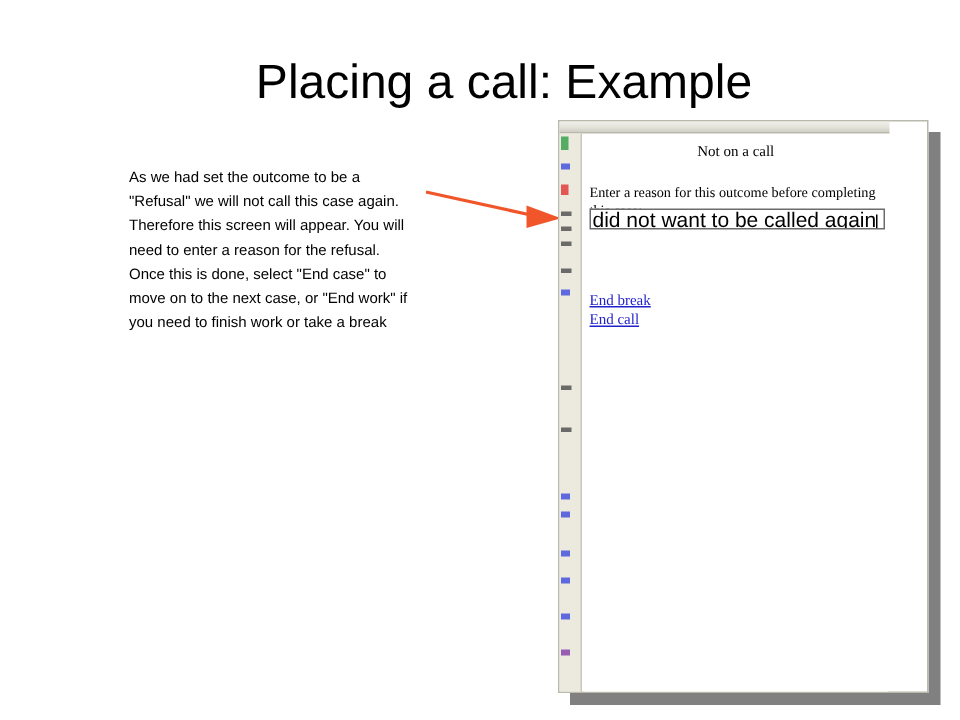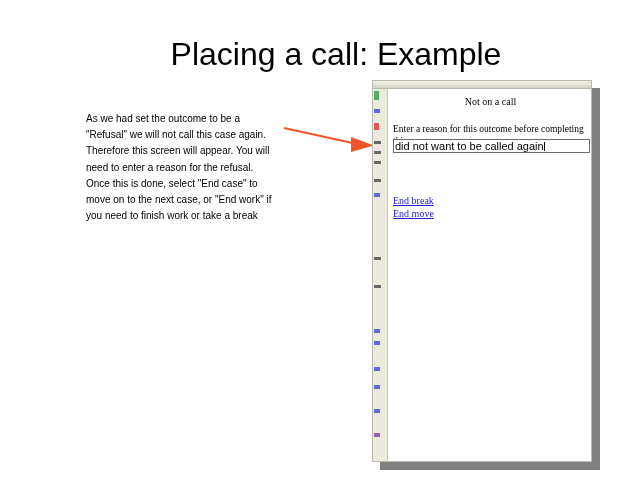--- a/index.html
+++ b/index.html
@@ -60,21 +60,21 @@
     width: 95px;
     height: 36px;
     pointer-events: none;
   }
 
   
   #app-screenshot {
     position: absolute;
     left: 356px;
     top: 80px;
-    width: 220px;
+    width: 247px;
     height: 382px;
     background: #ffffff;
     border: 1px solid #b9b9ac;
     box-shadow: 8px 8px 0 0 #808080;
     box-sizing: border-box;
     overflow: hidden;
   }
 
   
   #app-toolbar {
@@ -149,21 +149,21 @@
   #reason-input {
     position: absolute;
     left: 4px;
     top: 49px;
     width: 197px;
     height: 14px;
     background: #ffffff;
     border: 1px solid #6b6b6b;
     box-sizing: border-box;
     font-family: "Liberation Sans", sans-serif;
-    font-size: 11px;
+    font-size: 14px;
     line-height: 12px;
     color: #000000;
     padding: 0 1px;
     white-space: nowrap;
     overflow: hidden;
   }
   #reason-caret {
     display: inline-block;
     width: 1px;
     height: 9px;
@@ -230,19 +230,19 @@
     <div id="app-page">
 
       <div id="app-heading">Not on a call</div>
 
       <div id="app-instruction">Enter a reason for this outcome before completing this case:</div>
 
       <div id="reason-input"><span>did not want to be called again</span><span id="reason-caret"></span></div>
 
       <div id="app-links">
         <a class="app-link" href="#">End break</a>
-        <a class="app-link" href="#">End move</a>
+        <a class="app-link" href="#">End call</a>
       </div>
 
     </div>
   </div>
 
 </div>
 
 </body></html>

